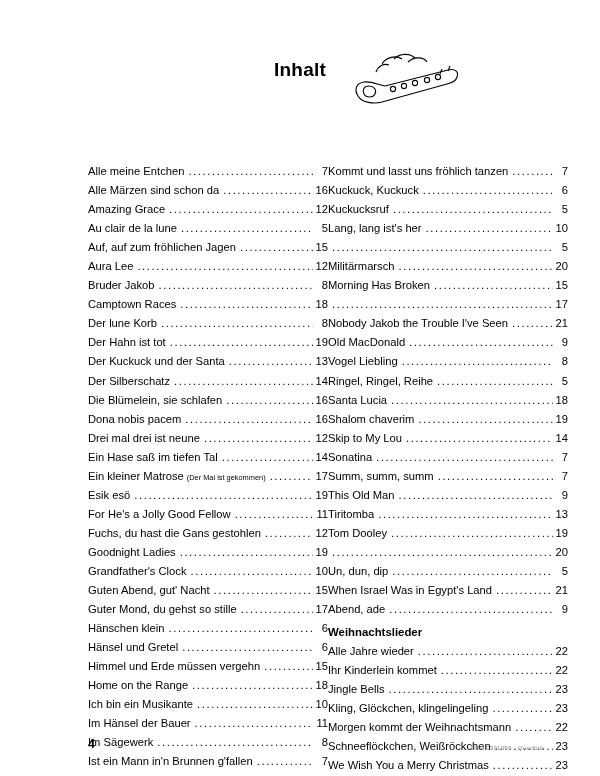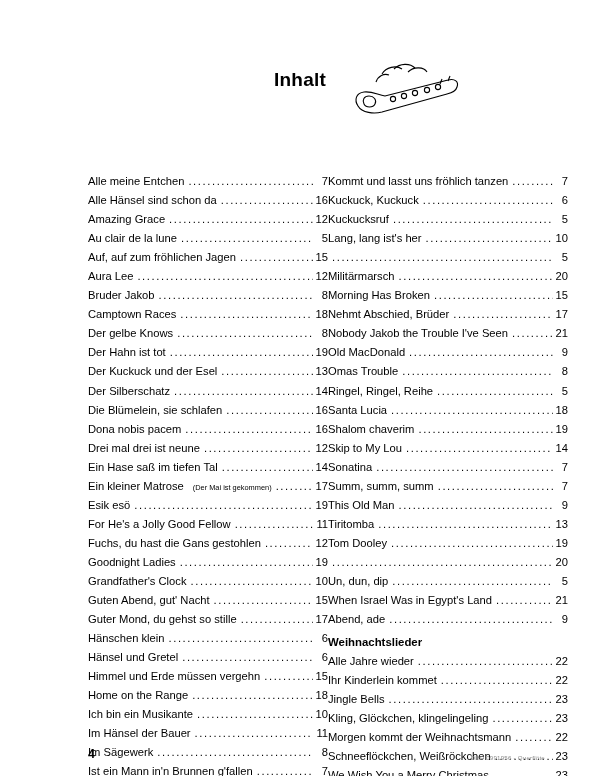--- a/index.html
+++ b/index.html
@@ -10,21 +10,21 @@
     width: 600px;
     height: 776px;
     background: #ffffff;
     font-family: "Liberation Sans", sans-serif;
     color: #000000;
     position: relative;
     overflow: hidden;
   }
   .page {
     position: absolute;
-    left: 0; top: 12px;
+    left: 0; top: 2px;
     width: 600px;
     height: 624px;
   }
   .title {
     position: absolute;
     left: 0;
     top: 57px;
     width: 600px;
     text-align: center;
     font-size: 19px;
@@ -61,21 +61,21 @@
     line-height: 19.05px;
     height: 19.05px;
     white-space: nowrap;
     overflow: hidden;
   }
   .entry .t {
     flex: 0 0 auto;
   }
   .entry .sub {
     font-size: 7.4px;
-    margin-left: 9px;
+    margin-left: 3px;
     flex: 0 0 auto;
   }
   .entry .dots {
     flex: 1 1 auto;
     overflow: hidden;
     white-space: nowrap;
     font-size: 11.2px;
     letter-spacing: 1.6px;
     margin: 0 3px 0 4px;
     color: #000;
@@ -138,21 +138,21 @@
 
   <div class="columns">
     <div class="col col-left">
 
       <div class="entry">
           <span class="t">Alle meine Entchen</span>
           <span class="dots">................................................................</span>
           <span class="pg">7</span>
         </div>
       <div class="entry">
-          <span class="t">Alle Hänsel sind schon da</span>
+          <span class="t">Alle Märzen sind schon da</span>
           <span class="dots">................................................................</span>
           <span class="pg">16</span>
         </div>
       <div class="entry">
           <span class="t">Amazing Grace</span>
           <span class="dots">................................................................</span>
           <span class="pg">12</span>
         </div>
       <div class="entry">
           <span class="t">Au clair de la lune</span>
@@ -173,31 +173,31 @@
           <span class="t">Bruder Jakob</span>
           <span class="dots">................................................................</span>
           <span class="pg">8</span>
         </div>
       <div class="entry">
           <span class="t">Camptown Races</span>
           <span class="dots">................................................................</span>
           <span class="pg">18</span>
         </div>
       <div class="entry">
-          <span class="t">Der gelbe Knows</span>
+          <span class="t">Der lune Korb</span>
           <span class="dots">................................................................</span>
           <span class="pg">8</span>
         </div>
       <div class="entry">
           <span class="t">Der Hahn ist tot</span>
           <span class="dots">................................................................</span>
           <span class="pg">19</span>
         </div>
       <div class="entry">
-          <span class="t">Der Kuckuck und der Esel</span>
+          <span class="t">Der Kuckuck und der Santa</span>
           <span class="dots">................................................................</span>
           <span class="pg">13</span>
         </div>
       <div class="entry">
           <span class="t">Der Silberschatz</span>
           <span class="dots">................................................................</span>
           <span class="pg">14</span>
         </div>
       <div class="entry">
           <span class="t">Die Blümelein, sie schlafen</span>
@@ -338,36 +338,35 @@
           <span class="t">Militärmarsch</span>
           <span class="dots">................................................................</span>
           <span class="pg">20</span>
         </div>
       <div class="entry">
           <span class="t">Morning Has Broken</span>
           <span class="dots">................................................................</span>
           <span class="pg">15</span>
         </div>
       <div class="entry">
-          <span class="t">Nehmt Abschied, Brüder</span>
           <span class="dots">................................................................</span>
           <span class="pg">17</span>
         </div>
       <div class="entry">
           <span class="t">Nobody Jakob the Trouble I've Seen</span>
           <span class="dots">................................................................</span>
           <span class="pg">21</span>
         </div>
       <div class="entry">
           <span class="t">Old MacDonald</span>
           <span class="dots">................................................................</span>
           <span class="pg">9</span>
         </div>
       <div class="entry">
-          <span class="t">Omas Trouble</span>
+          <span class="t">Vogel Liebling</span>
           <span class="dots">................................................................</span>
           <span class="pg">8</span>
         </div>
       <div class="entry">
           <span class="t">Ringel, Ringel, Reihe</span>
           <span class="dots">................................................................</span>
           <span class="pg">5</span>
         </div>
       <div class="entry">
           <span class="t">Santa Lucia</span>

